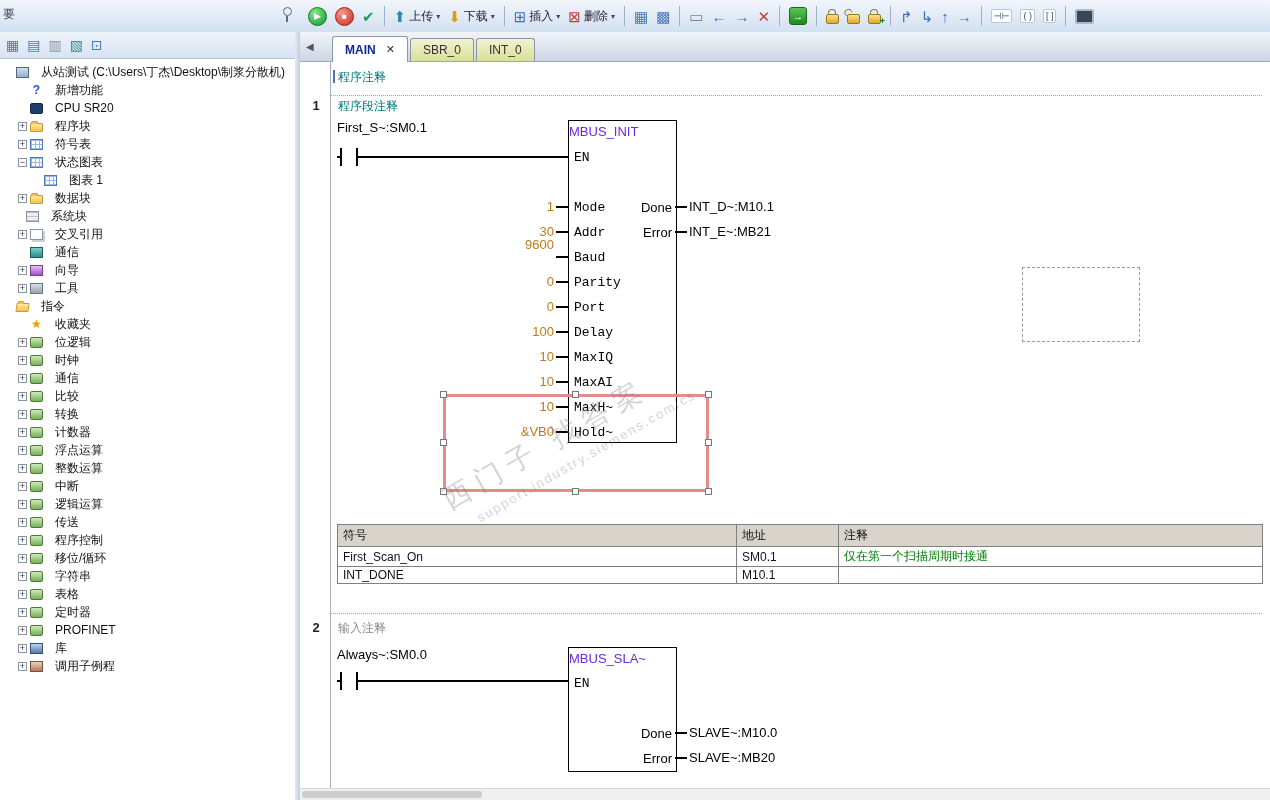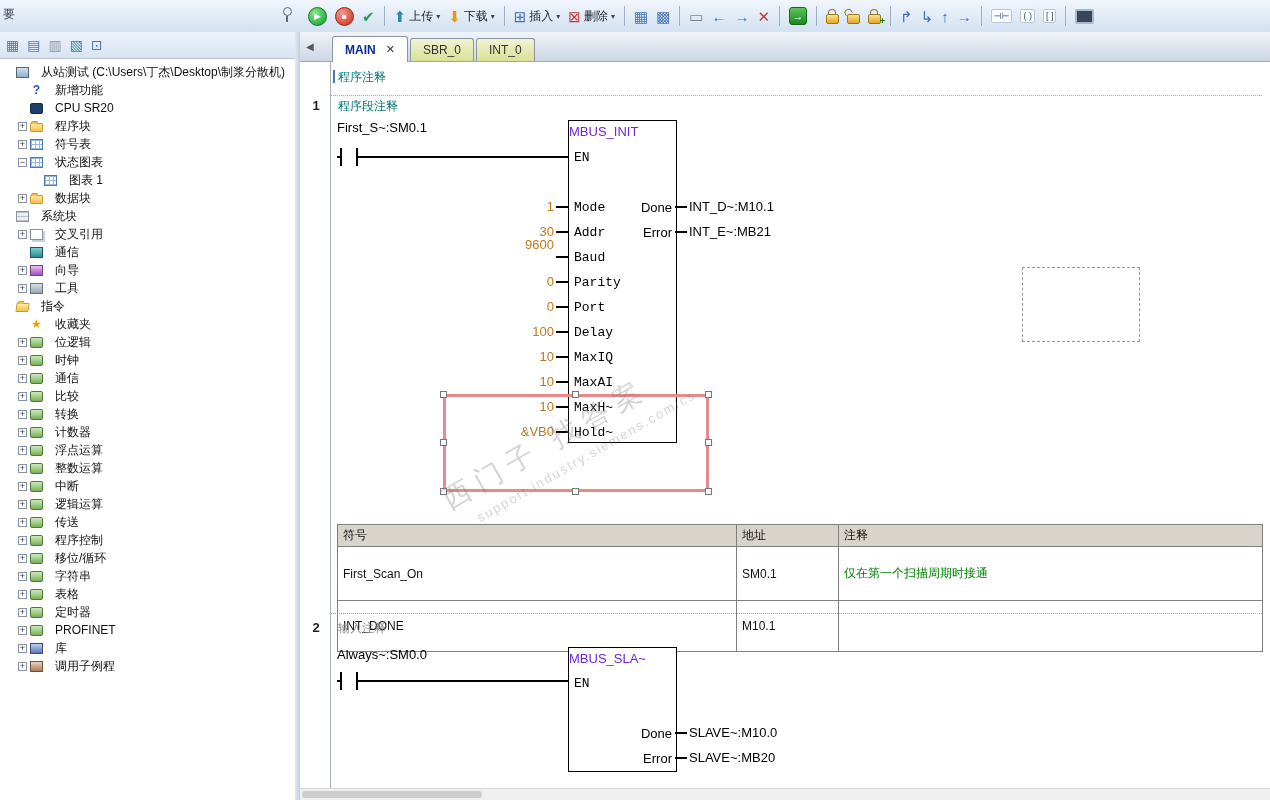--- a/index.html
+++ b/index.html
@@ -107,21 +107,21 @@
   .h-tl{left:-6px;top:-6px;} .h-tm{left:calc(50% - 4px);top:-6px;} .h-tr{right:-6px;top:-6px;}
   .h-ml{left:-6px;top:calc(50% - 4px);} .h-mr{right:-6px;top:calc(50% - 4px);}
   .h-bl{left:-6px;bottom:-6px;} .h-bm{left:calc(50% - 4px);bottom:-6px;} .h-br{right:-6px;bottom:-6px;}
 
   .ghost{position:absolute;left:722px;top:205px;width:116px;height:73px;border:1px dashed #999;}
 
   .symtable{position:absolute;left:37px;top:462px;width:926px;border-collapse:collapse;
             font-size:12px;table-layout:fixed;}
   .symtable th{background:#d8d4cb;border:1px solid #808080;text-align:left;padding:2px 5px;
                font-weight:normal;height:15px;}
-  .symtable td{border:1px solid #808080;padding:18px 5px;height:14px;overflow:hidden;white-space:nowrap;}
+  .symtable td{border:1px solid #808080;padding:1px 5px;height:14px;overflow:hidden;white-space:nowrap;}
   td.cmt{color:#008000;}
 
   .watermark{position:absolute;left:150px;top:420px;transform:rotate(-30deg);transform-origin:left center;
              color:rgba(120,120,120,.33);pointer-events:none;white-space:nowrap;}
   .wm1{font-size:28px;letter-spacing:8px;}
   .wm2{font-size:13px;letter-spacing:2px;margin-top:4px;margin-left:20px;}
 
   .hscroll{position:absolute;left:0;right:0;bottom:0;height:11px;background:#f0f0f0;border-top:1px solid #d8d8d8;}
   .hthumb{position:absolute;left:2px;top:2px;width:180px;height:7px;background:#cdcdcd;border-radius:3px;}
 </style>
@@ -269,21 +269,21 @@
       <div class="titem" style="padding-left: 32px;">
         <span class="exp none"></span>
         <span class="ti ti-chart"></span>
         <span class="tlb">图表 1</span>
       </div>
       <div class="titem" style="padding-left: 18px;">
         <span class="exp">+</span>
         <span class="ti ti-folder"></span>
         <span class="tlb">数据块</span>
       </div>
-      <div class="titem" style="padding-left: 4px; font-family: Liberation Mono, monospace;">
+      <div class="titem" style="padding-left: 14px; font-family: Liberation Mono, monospace;">
         <span class="exp none"></span>
         <span class="ti ti-sys"></span>
         <span class="tlb">系统块</span>
       </div>
       <div class="titem" style="padding-left: 18px;">
         <span class="exp">+</span>
         <span class="ti ti-xref"></span>
         <span class="tlb">交叉引用</span>
       </div>
       <div class="titem" style="padding-left: 18px;">

